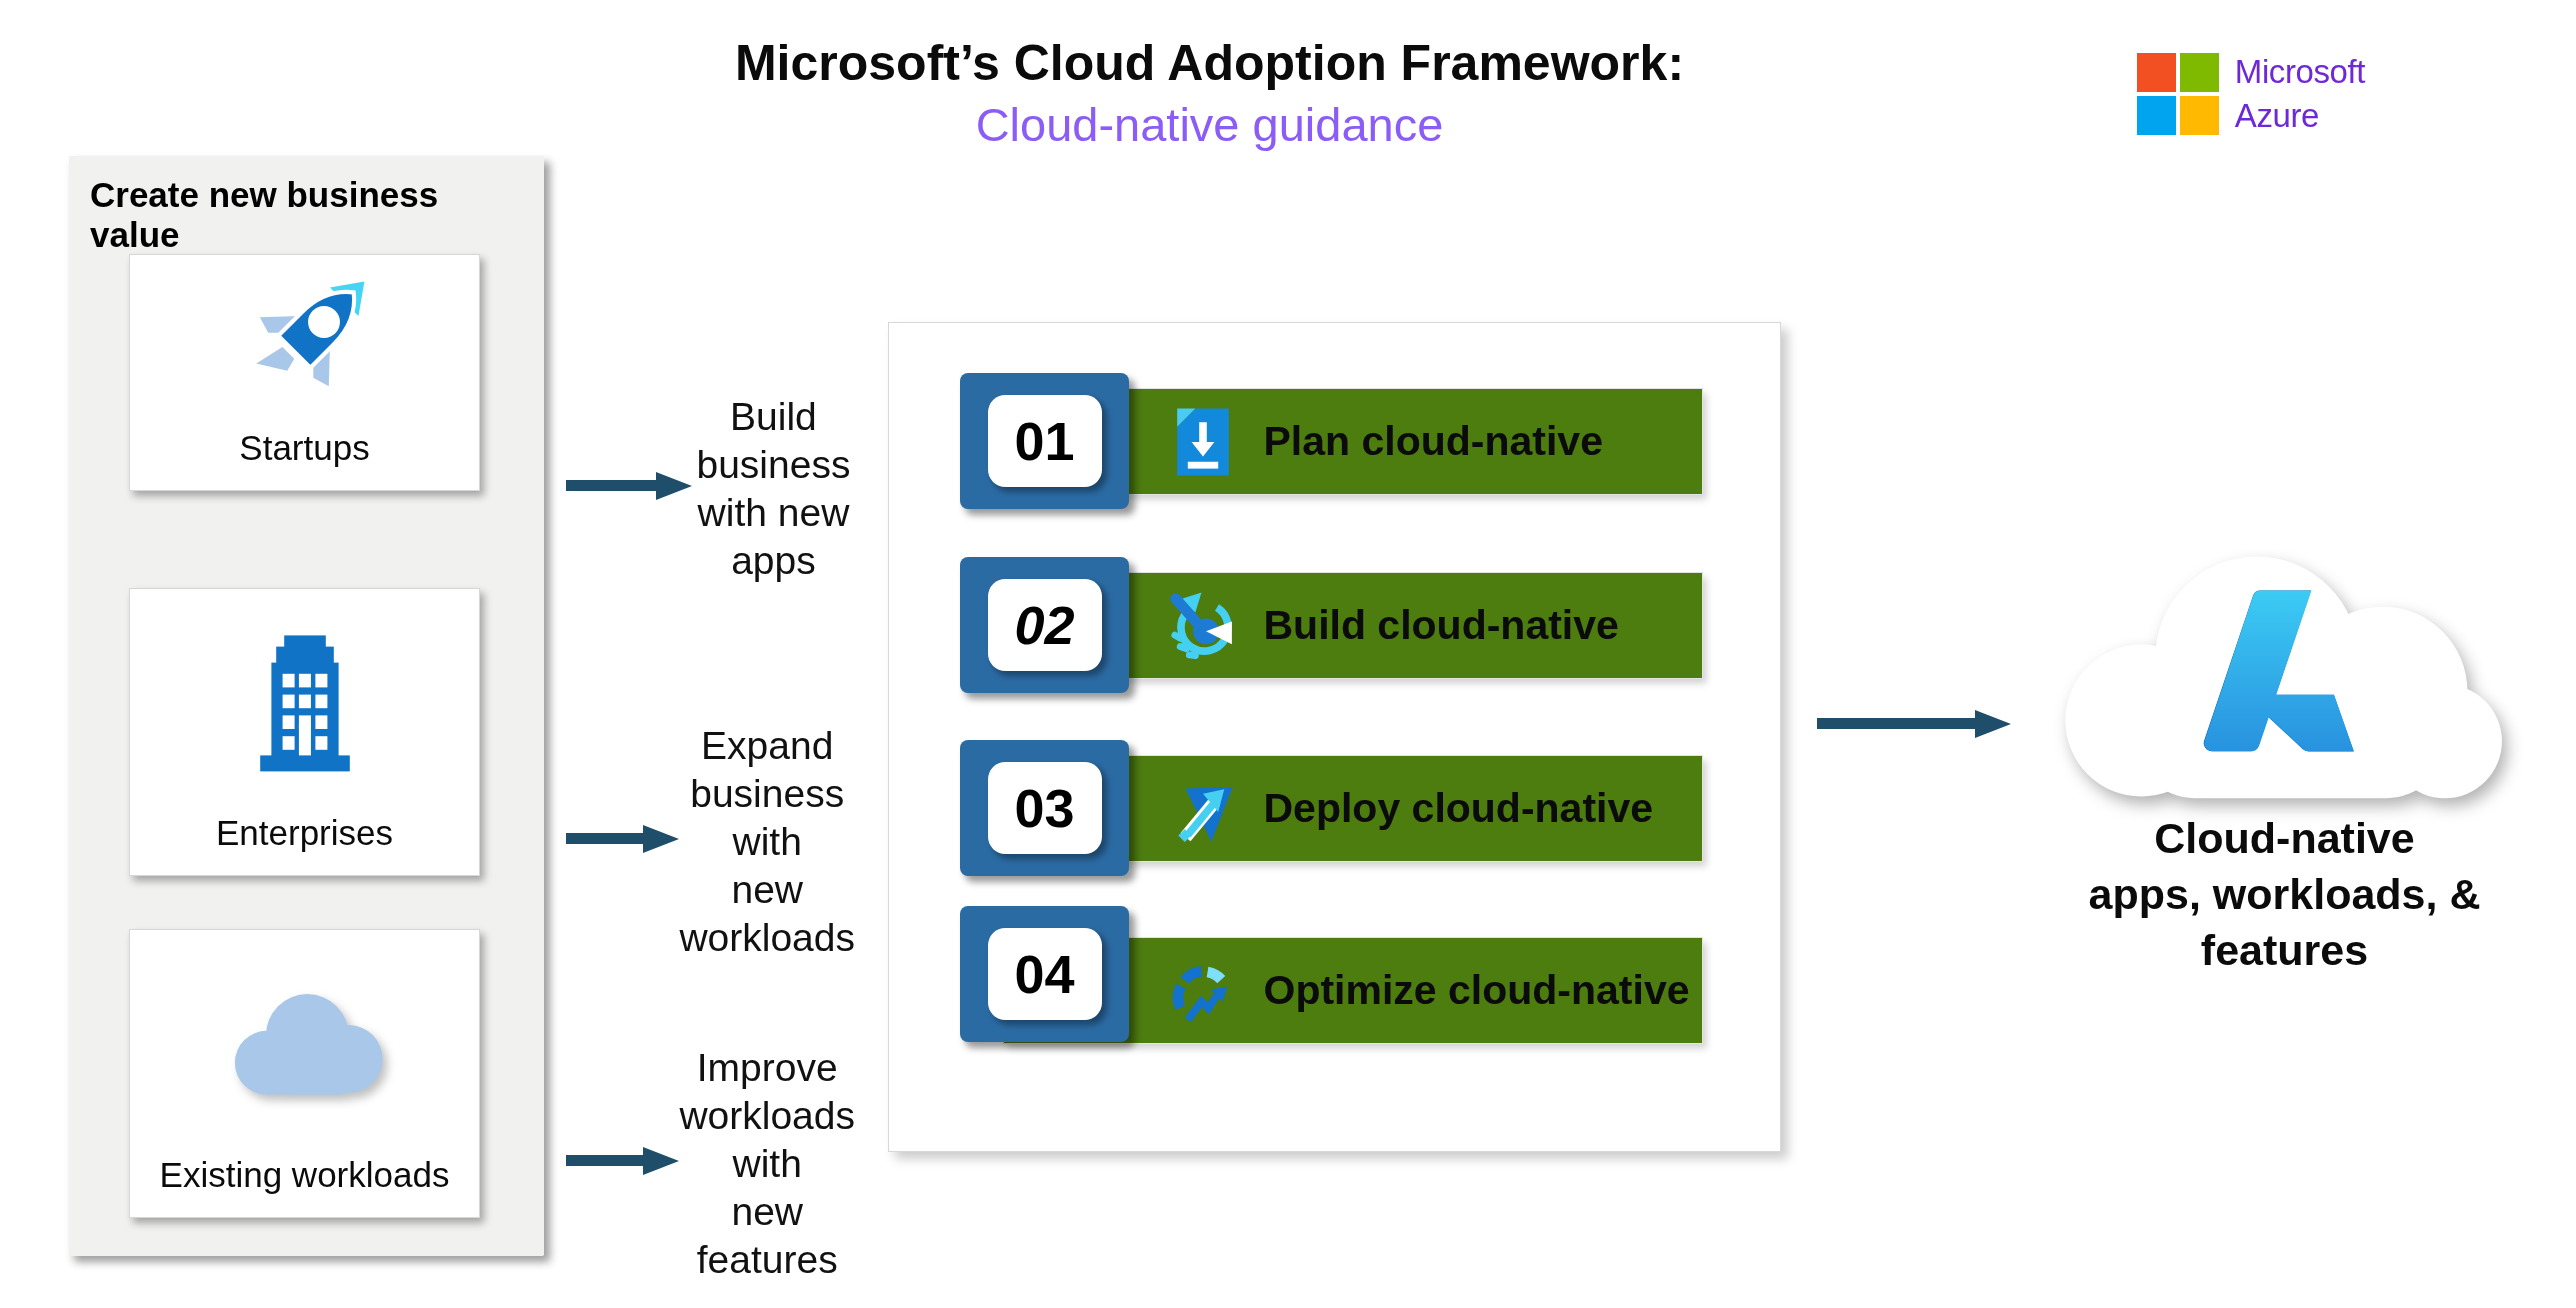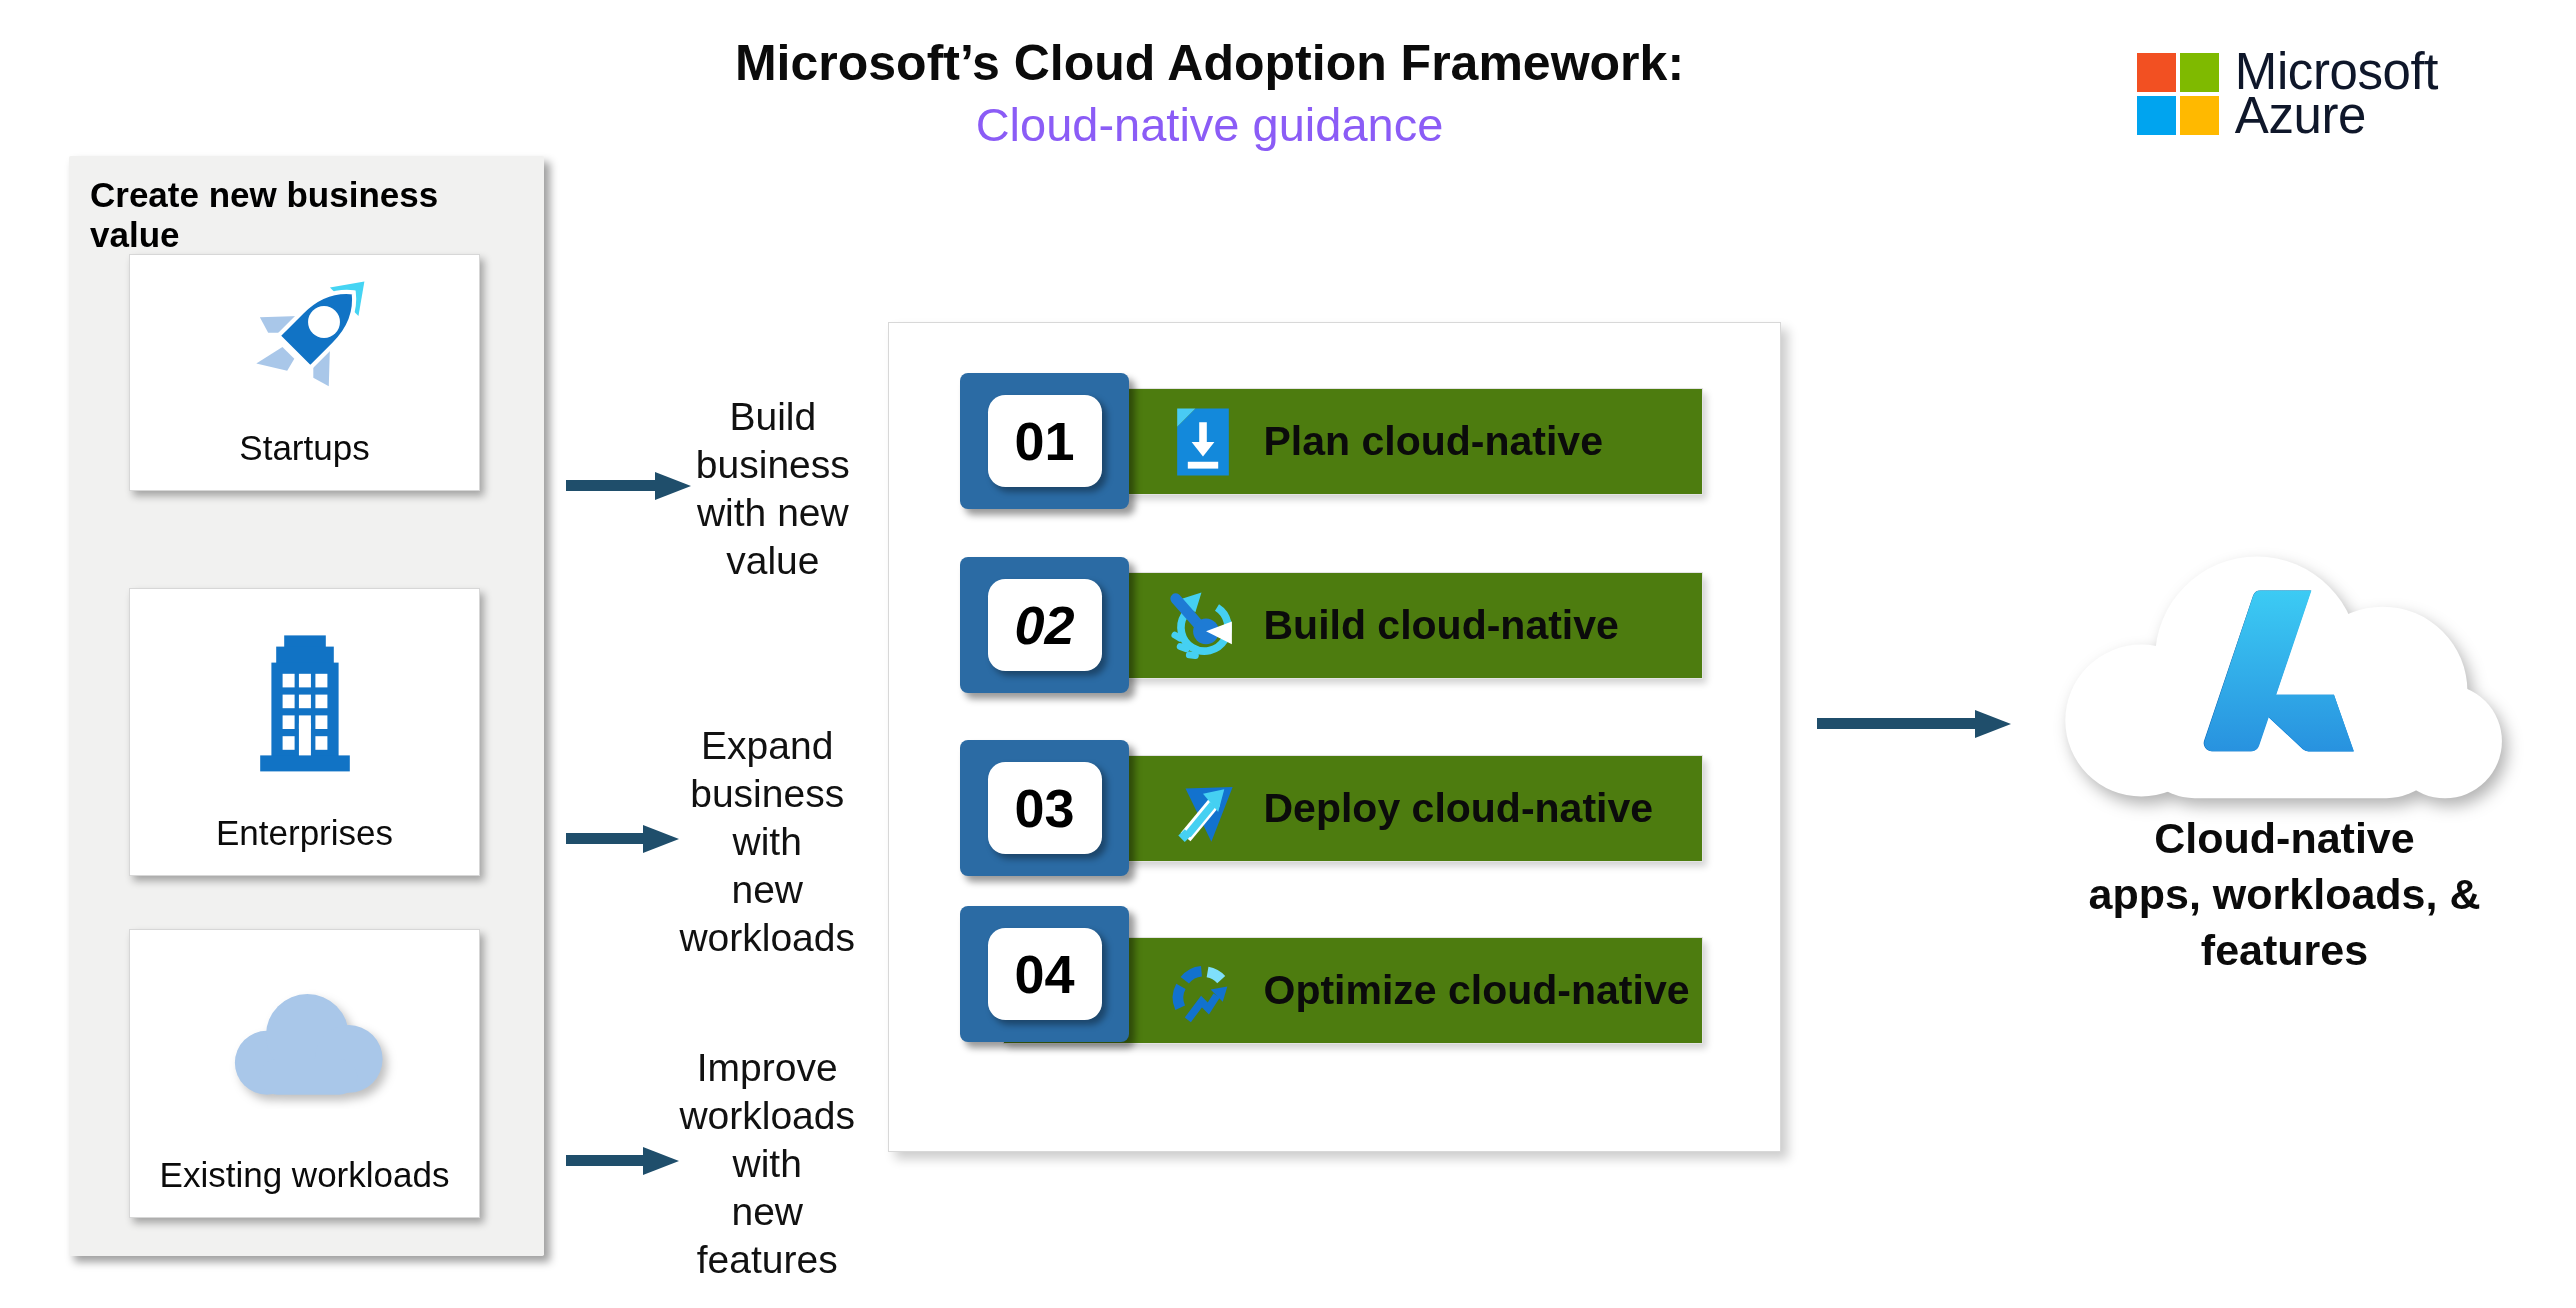--- a/index.html
+++ b/index.html
@@ -11,21 +11,21 @@
   .title-block { position:absolute; left:691px; top:31px; width:1037px; text-align:center; }
   .title-line1 { font-size:50px; font-weight:700; line-height:64px; color:#0b0b0b; }
   .title-line2 { font-size:47px; font-weight:400; line-height:60px; color:#8b5cf6; }
 
   
   .ms-logo { position:absolute; left:2137px; top:50px; display:flex; align-items:center; gap:15.5px; }
   .ms-squares { display:grid; grid-template-columns:39px 39px; grid-template-rows:39px 39px; gap:4.3px; }
   .ms-sq { width:39px; height:39px; }
   .sq-tl { background:#F25022; } .sq-tr { background:#7FBA00; }
   .sq-bl { background:#00A4EF; } .sq-br { background:#FFB900; }
-  .ms-text { color:#0f172a; font-size:51px; line-height:44px; font-weight:500; letter-spacing:-0.4px; }
+  .ms-text { color:#6d28d9; font-size:33px; line-height:44px; font-weight:500; letter-spacing:-0.4px; }
 
   
   .sidebar { position:absolute; left:69px; top:156px; width:475px; height:1100px;
              background:#F1F1F0; box-shadow:5.2px 6px 8.6px rgba(0,0,0,0.38); border-radius:1.7px; }
   .sidebar-header { position:absolute; left:21px; top:19px; width:434px;
                     font-size:35px; font-weight:700; color:#000; }
   .value-card { position:absolute; left:60px; width:351px; background:#fff;
                 border:0.9px solid #D7D7D7; box-shadow:4.3px 5.2px 7.8px rgba(0,0,0,0.32);
                 display:flex; flex-direction:column; align-items:center; }
   .card-startups   { top:98px; height:237px; }
@@ -155,21 +155,21 @@
     </div>
   </div>
 
   <div class="flow flow-1">
     <div class="arrow">
         <div class="shaft"></div>
         <div class="head"></div>
       </div>
     <div class="flow-label">
       <span>Build business</span>
-      <span>with new value</span>
+      <span>with new apps</span>
     </div>
   </div>
 
   <div class="flow flow-2">
     <div class="arrow">
         <div class="shaft"></div>
         <div class="head"></div>
       </div>
     <div class="flow-label">
       <span>Expand</span>

